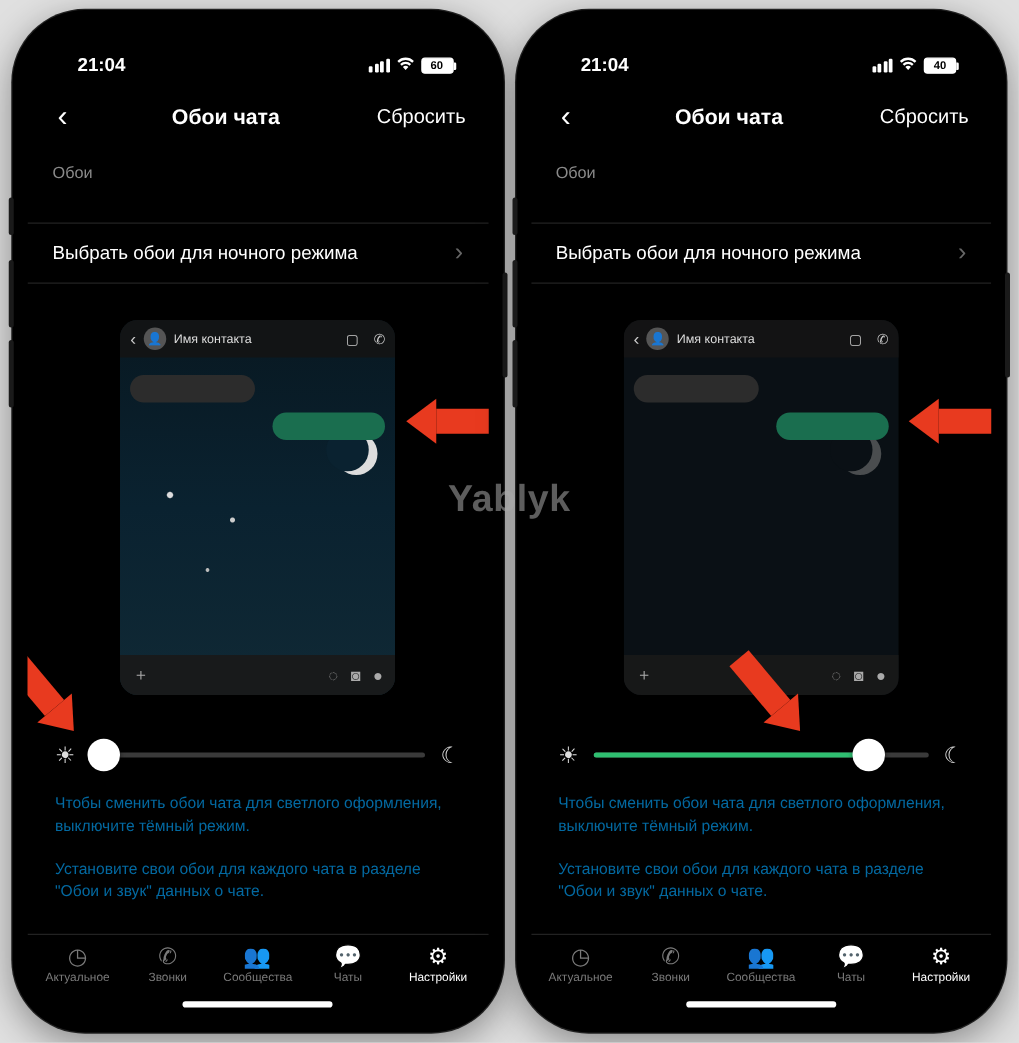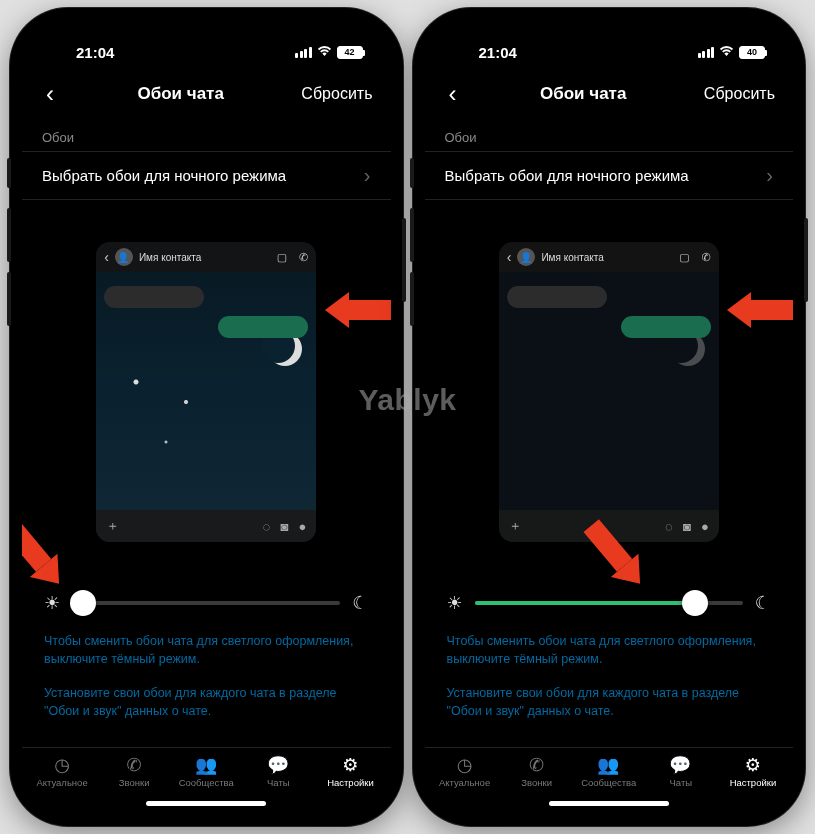--- a/index.html
+++ b/index.html
@@ -50,21 +50,21 @@
   .statusbar {
     height: 56px;
     display: flex;
     align-items: center;
     justify-content: space-between;
     padding: 8px 28px 0;
     color: #fff;
     font-size: 15px;
     font-weight: 600;
   }
-  .sb-left { margin-left: 26px; }
+  .sb-left { margin-left: 12px; }
   .sb-right { display: flex; align-items: center; gap: 5px; font-size: 14px;}
   .battery {
     border: 1.4px solid #fff;
     border-radius: 3px;
     width: 26px;
     height: 13px;
     position: relative;
     display: flex;
     align-items: center;
     justify-content: center;
@@ -103,20 +103,21 @@
 
   .listrow {
     display: flex;
     align-items: center;
     justify-content: space-between;
     padding: 12px 20px;
     border-top: .5px solid #222;
     border-bottom: .5px solid #222;
     color: #fff;
     font-size: 15px;
+    margin-top: 27px;
   }
   .listrow .chev { color:#666; font-size: 20px;}
 
   .preview-area {
     flex: 1;
     display: flex;
     align-items: center;
     justify-content: center;
     padding: 8px 0 0;
     position:relative;
@@ -276,21 +277,21 @@
               <i></i>
               <i></i>
               <i></i>
               <i></i>
             </span>
           <span class="wifi-ico">
             <svg width="15" height="12" viewBox="0 0 15 12">
                 <path d="M7.5 11 L5.3 8.6 A3 3 0 0 1 9.7 8.6 Z M3.1 6.2 A6.2 6.2 0 0 1 11.9 6.2 L10.6 7.6 A4.3 4.3 0 0 0 4.4 7.6 Z M0.9 3.8 A9.4 9.4 0 0 1 14.1 3.8 L12.8 5.2 A7.5 7.5 0 0 0 2.2 5.2 Z" fill="#fff"></path>
               </svg>
           </span>
-          <span class="battery">42</span>
+          <span class="battery">60</span>
         </div>
       </div>
 
       <div class="navbar">
         <span class="back">‹</span>
         <span class="title">Обои чата</span>
         <span class="reset">Сбросить</span>
       </div>
 
       <div class="section-label">Обои</div>

